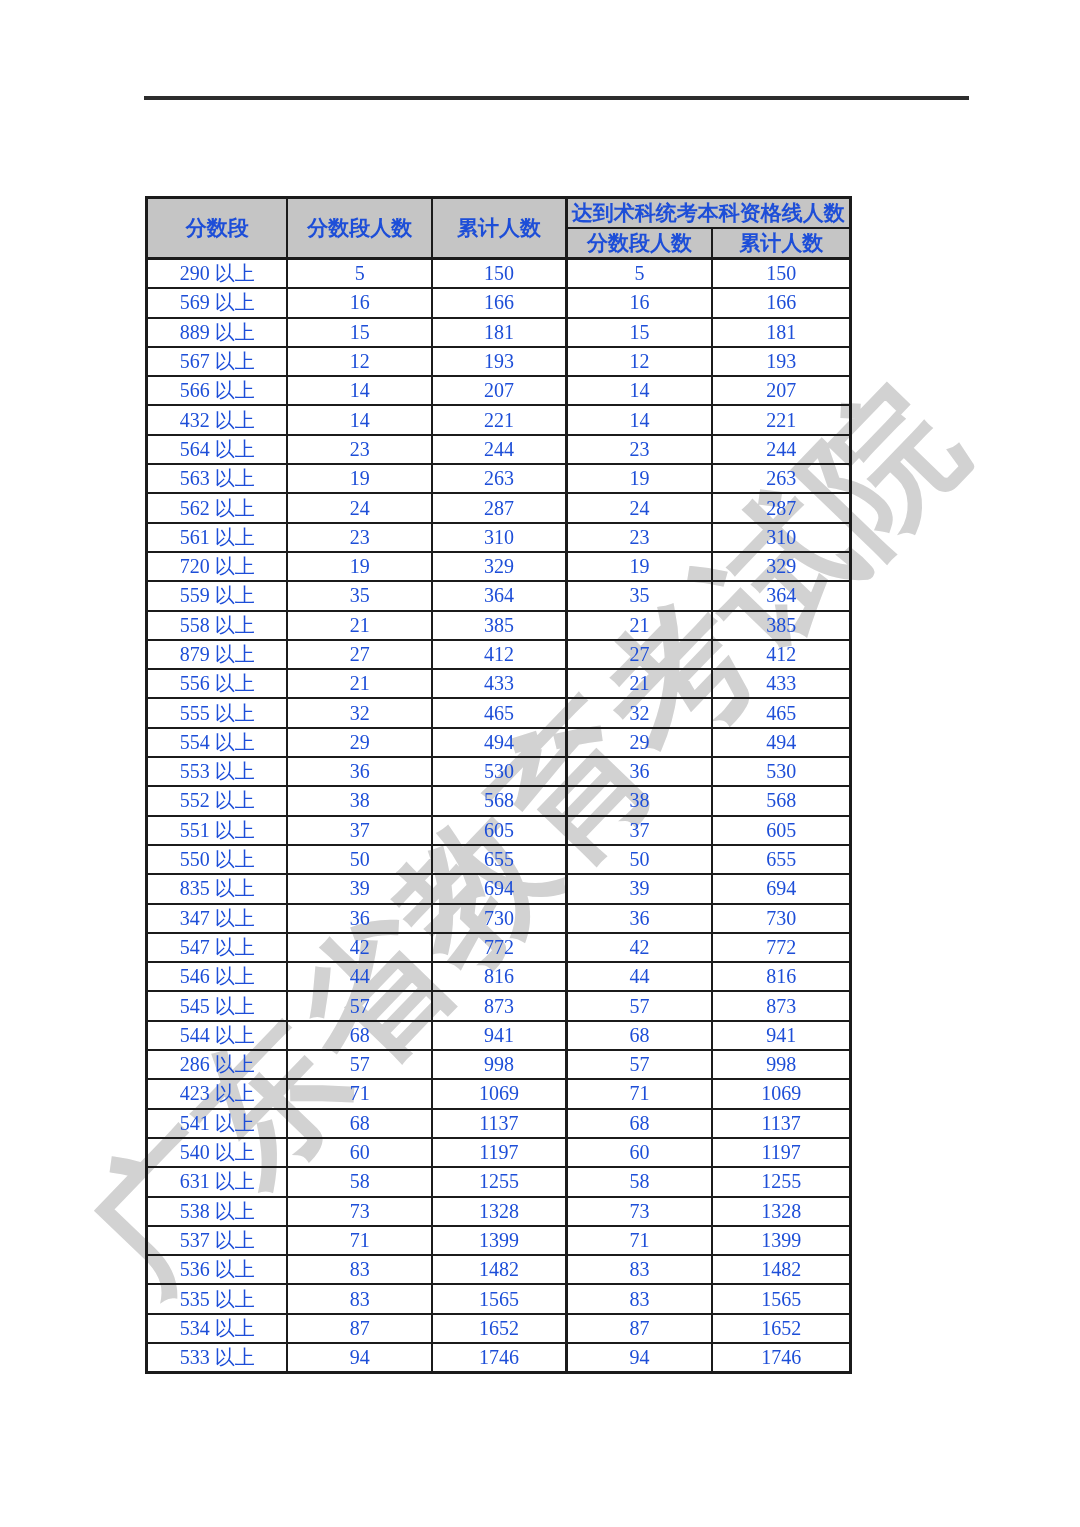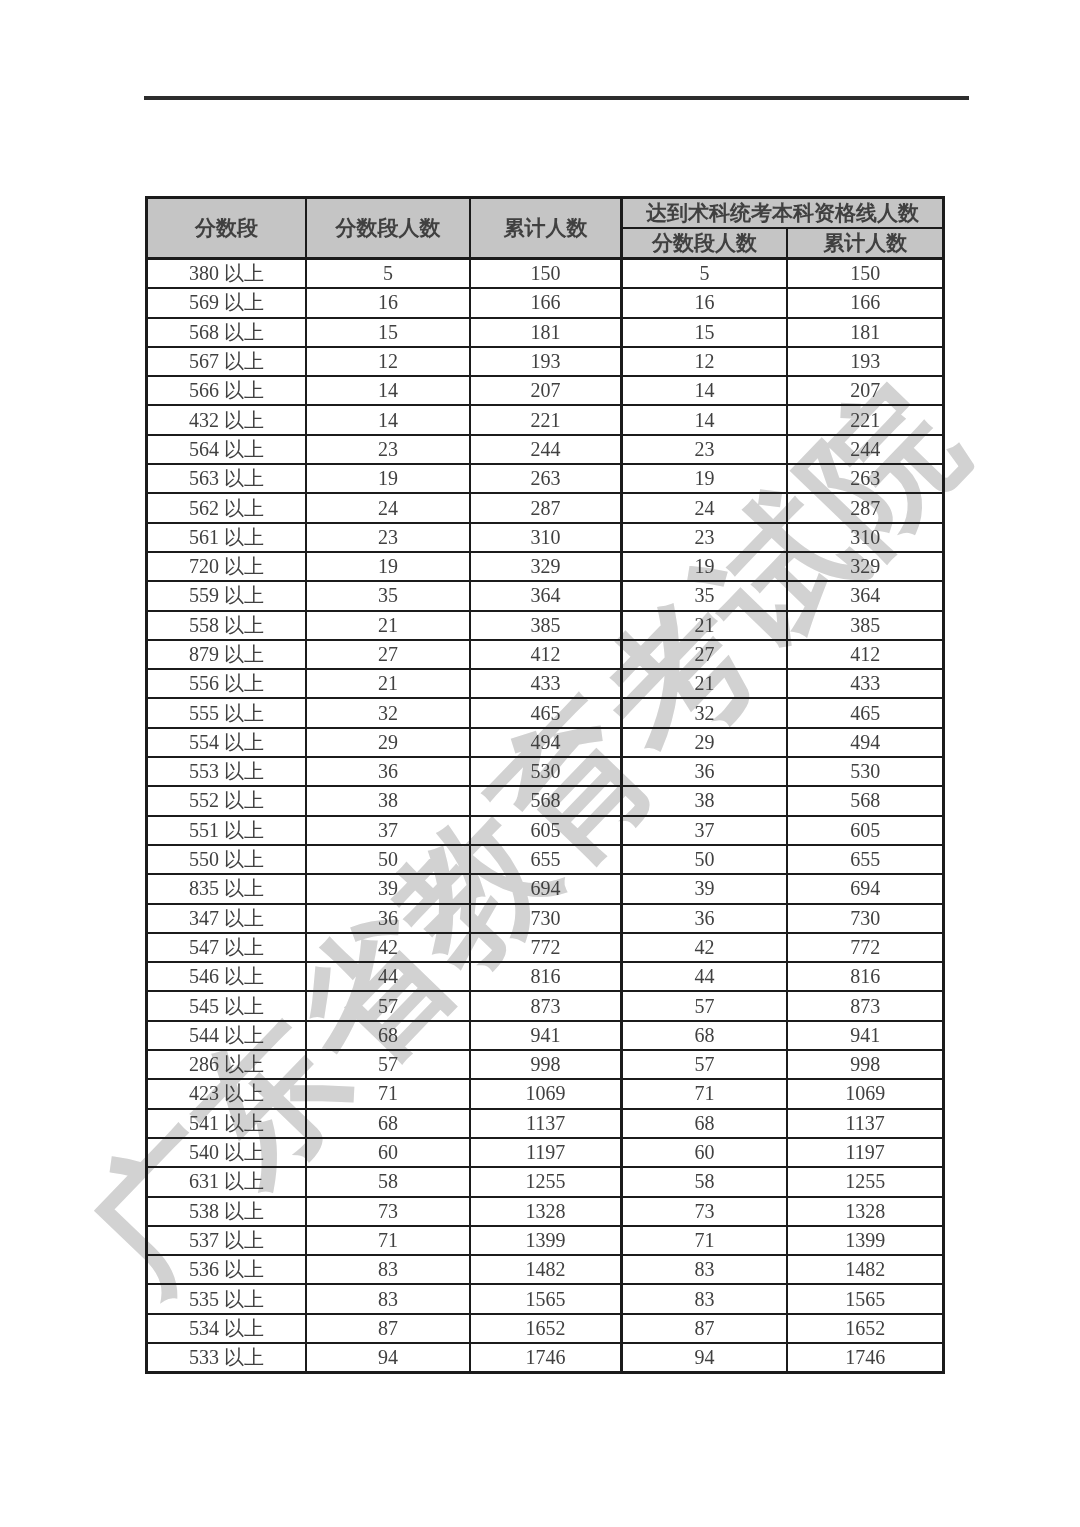--- a/index.html
+++ b/index.html
@@ -38,26 +38,26 @@
     white-space: nowrap;
     color: var(--watermark, #d2d2d2);
     z-index: 1;
     user-select: none;
     pointer-events: none;
   }
   table.score-table {
     position: absolute;
     left: 145px;
     top: 196px;
-    width: 800px;
+    width: 707px;
     z-index: 2;
     border-collapse: collapse;
     table-layout: fixed;
     text-align: center;
-    color: #404040;
+    color: #1d4ed8;
     border: 3px solid var(--border, #1b1b1b);
   }
   table.score-table th,
   table.score-table td {
     border: 2px solid var(--border, #1b1b1b);
     padding: 0;
     overflow: hidden;
   }
   table.score-table thead {
     border-bottom: 3px solid var(--border, #1b1b1b);
@@ -110,35 +110,35 @@
         <th rowspan="2">累计人数</th>
         <th colspan="2">达到术科统考本科资格线人数</th>
       </tr>
       <tr>
         <th>分数段人数</th>
         <th>累计人数</th>
       </tr>
     </thead>
     <tbody>
         <tr>
-          <td>380 以上</td>
+          <td>290 以上</td>
           <td>5</td>
           <td>150</td>
           <td>5</td>
           <td>150</td>
         </tr>
         <tr>
           <td>569 以上</td>
           <td>16</td>
           <td>166</td>
           <td>16</td>
           <td>166</td>
         </tr>
         <tr>
-          <td>568 以上</td>
+          <td>889 以上</td>
           <td>15</td>
           <td>181</td>
           <td>15</td>
           <td>181</td>
         </tr>
         <tr>
           <td>567 以上</td>
           <td>12</td>
           <td>193</td>
           <td>12</td>

